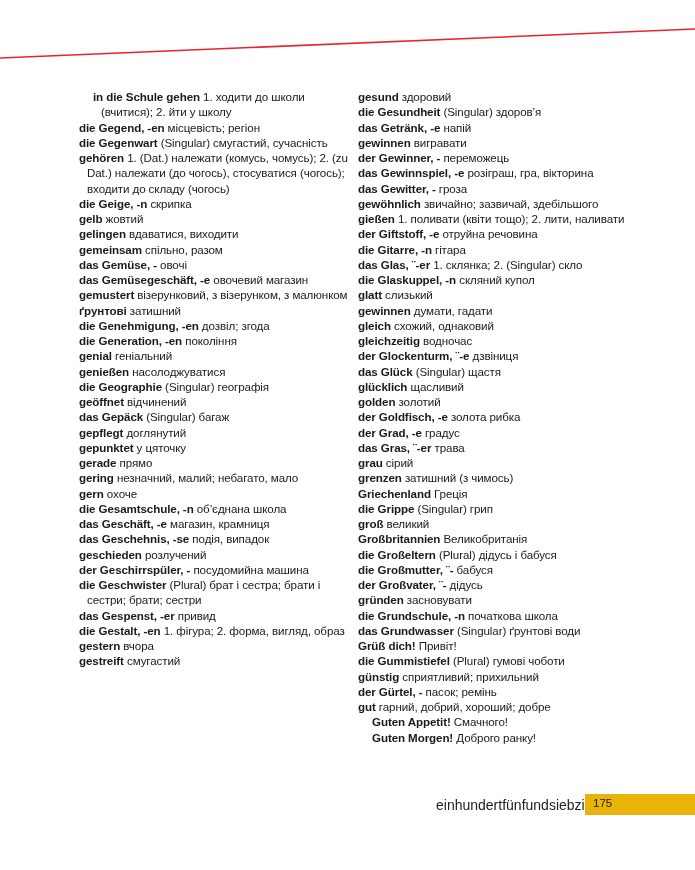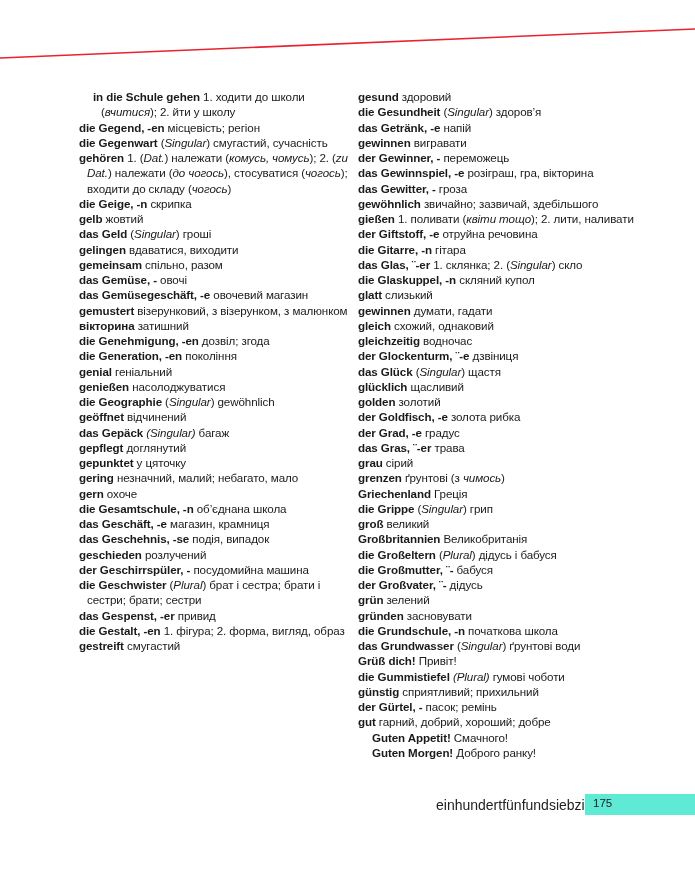--- a/index.html
+++ b/index.html
@@ -14,21 +14,21 @@
   .col {
     position: absolute; top: 89px;
     font-size: 11.6px; line-height: 15.25px;
     letter-spacing: -0.1px;
   }
   .col-left { left: 79px; width: 272px; }
   .col-right { left: 358px; width: 300px; }
   .entry { padding-left: 8px; text-indent: -8px; }
   .entry.sub { padding-left: 22px; text-indent: -8px; }
   .de { font-weight: bold; }
-  .it { font-style: italic; }
+  .it { }
   .footer-word {
     position: absolute; left: 436px; top: 797px;
     font-size: 14px; color: #222;
   }
   .page-box {
     position: absolute; left: 585px; top: 794px; width: 110px; height: 21px;
     background: #f7d0dc;
   }
   .page-num {
     position: absolute; left: 8px; top: 3px; font-size: 11.5px; color: #222;
@@ -41,46 +41,47 @@
   <line id="red-line" x1="0" y1="58" x2="695" y2="29" stroke="#e8232f" stroke-width="1.6"></line>
 </svg>
 
 <div class="col col-left" id="col-left">
     <div class="entry sub"><span class="de">in die Schule gehen</span><span> 1. ходити до школи (</span><span class="it">вчитися</span><span>); 2. йти у школу</span></div>
     <div class="entry"><span class="de">die Gegend, -en</span><span> місцевість; регіон</span></div>
     <div class="entry"><span class="de">die Gegenwart</span><span> (</span><span class="it">Singular</span><span>) смугастий, сучасність</span></div>
     <div class="entry"><span class="de">gehören</span><span> 1. (</span><span class="it">Dat.</span><span>) належати (</span><span class="it">комусь, чомусь</span><span>); 2. (</span><span class="it">zu Dat.</span><span>) належати (</span><span class="it">до чогось</span><span>), стосуватися (</span><span class="it">чогось</span><span>); входити до складу (</span><span class="it">чогось</span><span>)</span></div>
     <div class="entry"><span class="de">die Geige, -n</span><span> скрипка</span></div>
     <div class="entry"><span class="de">gelb</span><span> жовтий</span></div>
-    <div class="entry"><span class="de">das Geld</span><span> (</span><span class="it">Singular</span><span>) гроші</span></div>
     <div class="entry"><span class="de">gelingen</span><span> вдаватися, виходити</span></div>
     <div class="entry"><span class="de">gemeinsam</span><span> спільно, разом</span></div>
     <div class="entry"><span class="de">das Gemüse, -</span><span> овочі</span></div>
     <div class="entry"><span class="de">das Gemüsegeschäft, -e</span><span> овочевий магазин</span></div>
     <div class="entry"><span class="de">gemustert</span><span> візерунковий, з візерунком, з малюнком</span></div>
-    <div class="entry"><span class="de">вікторина</span><span> затишний</span></div>
+    <div class="entry"><span class="de">ґрунтові</span><span> затишний</span></div>
     <div class="entry"><span class="de">die Genehmigung, -en</span><span> дозвіл; згода</span></div>
     <div class="entry"><span class="de">die Generation, -en</span><span> покоління</span></div>
     <div class="entry"><span class="de">genial</span><span> геніальний</span></div>
     <div class="entry"><span class="de">genießen</span><span> насолоджуватися</span></div>
-    <div class="entry"><span class="de">die Geographie</span><span> (</span><span class="it">Singular</span><span>) gewöhnlich</span></div>
+    <div class="entry"><span class="de">die Geographie</span><span> (</span><span class="it">Singular</span><span>) географія</span></div>
     <div class="entry"><span class="de">geöffnet</span><span> відчинений</span></div>
     <div class="entry"><span class="de">das Gepäck</span><span> </span><span class="it">(Singular)</span><span> багаж</span></div>
     <div class="entry"><span class="de">gepflegt</span><span> доглянутий</span></div>
     <div class="entry"><span class="de">gepunktet</span><span> у цяточку</span></div>
+    <div class="entry"><span class="de">gerade</span><span> прямо</span></div>
     <div class="entry"><span class="de">gering</span><span> незначний, малий; небагато, мало</span></div>
     <div class="entry"><span class="de">gern</span><span> охоче</span></div>
     <div class="entry"><span class="de">die Gesamtschule, -n</span><span> об’єднана школа</span></div>
     <div class="entry"><span class="de">das Geschäft, -e</span><span> магазин, крамниця</span></div>
     <div class="entry"><span class="de">das Geschehnis, -se</span><span> подія, випадок</span></div>
     <div class="entry"><span class="de">geschieden</span><span> розлучений</span></div>
     <div class="entry"><span class="de">der Geschirrspüler, -</span><span> посудомийна машина</span></div>
     <div class="entry"><span class="de">die Geschwister</span><span> (</span><span class="it">Plural</span><span>) брат і сестра; брати і сестри; брати; сестри</span></div>
     <div class="entry"><span class="de">das Gespenst, -er</span><span> привид</span></div>
     <div class="entry"><span class="de">die Gestalt, -en</span><span> 1. фігура; 2. форма, вигляд, образ</span></div>
+    <div class="entry"><span class="de">gestern</span><span> вчора</span></div>
     <div class="entry"><span class="de">gestreift</span><span> смугастий</span></div>
   </div>
 <div class="col col-right" id="col-right">
     <div class="entry"><span class="de">gesund</span><span> здоровий</span></div>
     <div class="entry"><span class="de">die Gesundheit</span><span> (</span><span class="it">Singular</span><span>) здоров’я</span></div>
     <div class="entry"><span class="de">das Getränk, -e</span><span> напій</span></div>
     <div class="entry"><span class="de">gewinnen</span><span> вигравати</span></div>
     <div class="entry"><span class="de">der Gewinner, -</span><span> переможець</span></div>
     <div class="entry"><span class="de">das Gewinnspiel, -e</span><span> розіграш, гра, вікторина</span></div>
     <div class="entry"><span class="de">das Gewitter, -</span><span> гроза</span></div>
@@ -95,37 +96,36 @@
     <div class="entry"><span class="de">gleich</span><span> схожий, однаковий</span></div>
     <div class="entry"><span class="de">gleichzeitig</span><span> водночас</span></div>
     <div class="entry"><span class="de">der Glockenturm, ¨-e</span><span> дзвіниця</span></div>
     <div class="entry"><span class="de">das Glück</span><span> (</span><span class="it">Singular</span><span>) щастя</span></div>
     <div class="entry"><span class="de">glücklich</span><span> щасливий</span></div>
     <div class="entry"><span class="de">golden</span><span> золотий</span></div>
     <div class="entry"><span class="de">der Goldfisch, -e</span><span> золота рибка</span></div>
     <div class="entry"><span class="de">der Grad, -e</span><span> градус</span></div>
     <div class="entry"><span class="de">das Gras, ¨-er</span><span> трава</span></div>
     <div class="entry"><span class="de">grau</span><span> сірий</span></div>
-    <div class="entry"><span class="de">grenzen</span><span> ґрунтові (з </span><span class="it">чимось</span><span>)</span></div>
+    <div class="entry"><span class="de">grenzen</span><span> затишний (з </span><span class="it">чимось</span><span>)</span></div>
     <div class="entry"><span class="de">Griechenland</span><span> Греція</span></div>
     <div class="entry"><span class="de">die Grippe</span><span> (</span><span class="it">Singular</span><span>) грип</span></div>
     <div class="entry"><span class="de">groß</span><span> великий</span></div>
     <div class="entry"><span class="de">Großbritannien</span><span> Великобританія</span></div>
     <div class="entry"><span class="de">die Großeltern</span><span> (</span><span class="it">Plural</span><span>) дідусь і бабуся</span></div>
     <div class="entry"><span class="de">die Großmutter, ¨-</span><span> бабуся</span></div>
     <div class="entry"><span class="de">der Großvater, ¨-</span><span> дідусь</span></div>
-    <div class="entry"><span class="de">grün</span><span> зелений</span></div>
     <div class="entry"><span class="de">gründen</span><span> засновувати</span></div>
     <div class="entry"><span class="de">die Grundschule, -n</span><span> початкова школа</span></div>
     <div class="entry"><span class="de">das Grundwasser</span><span> (</span><span class="it">Singular</span><span>) ґрунтові води</span></div>
     <div class="entry"><span class="de">Grüß dich!</span><span> Привіт!</span></div>
     <div class="entry"><span class="de">die Gummistiefel</span><span> </span><span class="it">(Plural)</span><span> гумові чоботи</span></div>
     <div class="entry"><span class="de">günstig</span><span> сприятливий; прихильний</span></div>
     <div class="entry"><span class="de">der Gürtel, -</span><span> пасок; ремінь</span></div>
     <div class="entry"><span class="de">gut</span><span> гарний, добрий, хороший; добре</span></div>
     <div class="entry sub"><span class="de">Guten Appetit!</span><span> Смачного!</span></div>
     <div class="entry sub"><span class="de">Guten Morgen!</span><span> Доброго ранку!</span></div>
   </div>
 
 <div class="footer-word">einhundertfünfundsiebzig</div>
-<div class="page-box" id="page-box" style="background: #5eead4; text-align: center;">
+<div class="page-box" id="page-box" style="background: #eab308; text-align: center;">
   <span class="page-num">175</span>
 </div>
 
 </body></html>

